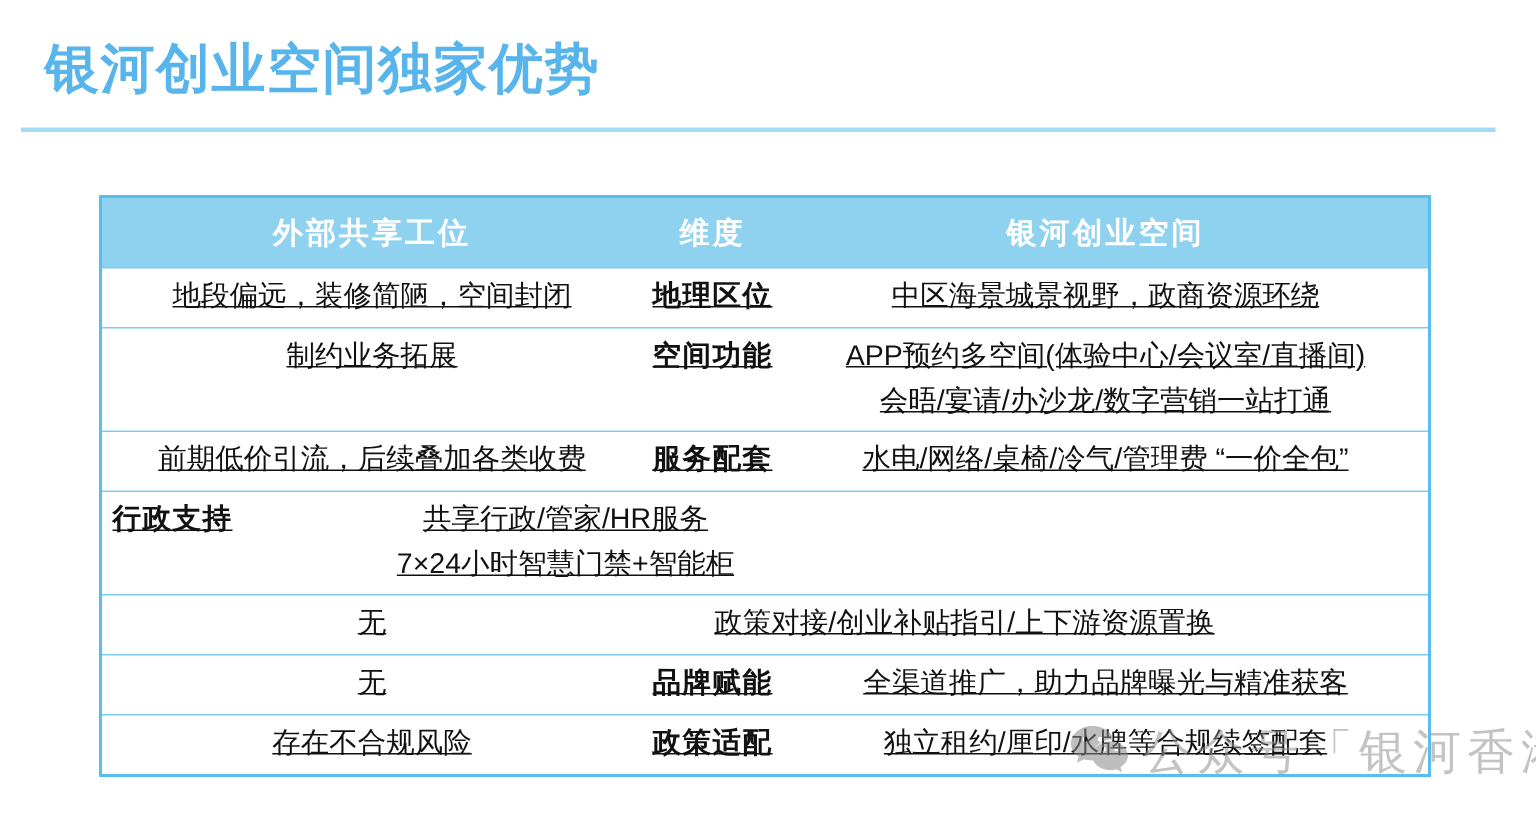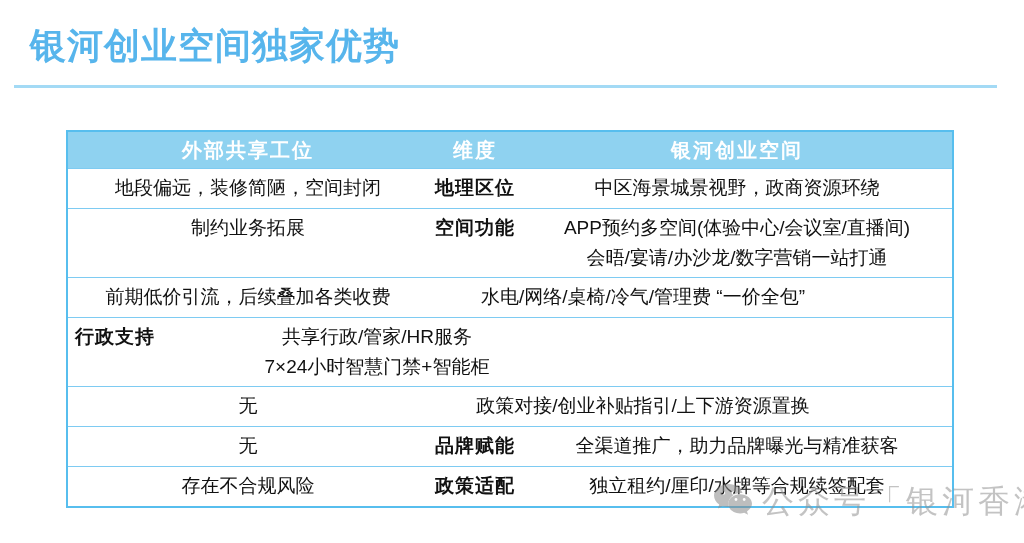--- a/index.html
+++ b/index.html
@@ -36,21 +36,21 @@
     position: absolute;
     left: 66px;
     top: 130px;
     width: 888px;
     border: 2px solid #57BEEE;
     background: #ffffff;
   }
   .thead {
     display: flex;
     background: #8FD2F0;
-    height: 36px;
+    height: 46px;
     align-items: center;
     color: #ffffff;
     font-weight: bold;
     font-size: 20px;
     letter-spacing: 2px;
   }
   .hcell { text-align: center; }
   .col-left  { width: 360px; }
   .col-dim   { width: 94px; }
   .col-right { width: 430px; }
@@ -61,20 +61,21 @@
     font-size: 19px;
     color: #111111;
   }
   .cell {
     display: flex;
     flex-direction: column;
     justify-content: flex-start;
     text-align: center;
     padding: 4px 2px;
     min-height: 39px;
+    text-decoration: underline;
   }
   .cell.dim { font-weight: bold; letter-spacing: 1px; }
   .cell .line { line-height: 30px; white-space: nowrap; }
 
   .watermark {
     position: absolute;
     left: 712px;
     top: 480px;
     display: flex;
     align-items: center;
@@ -125,20 +126,23 @@
           </div>
           <div class="cell col-right">
             <div class="line">APP预约多空间(体验中心/会议室/直播间)</div>
             <div class="line">会晤/宴请/办沙龙/数字营销一站打通</div>
           </div>
         </div>
         <div class="trow">
           <div class="cell col-left">
             <div class="line">前期低价引流，后续叠加各类收费</div>
           </div>
+          <div class="cell col-dim dim">
+            <div class="line">服务配套</div>
+          </div>
           <div class="cell col-right">
             <div class="line">水电/网络/桌椅/冷气/管理费 “一价全包”</div>
           </div>
         </div>
         <div class="trow">
           <div class="cell col-dim dim">
             <div class="line">行政支持</div>
           </div>
           <div class="cell col-right">
             <div class="line">共享行政/管家/HR服务</div>

